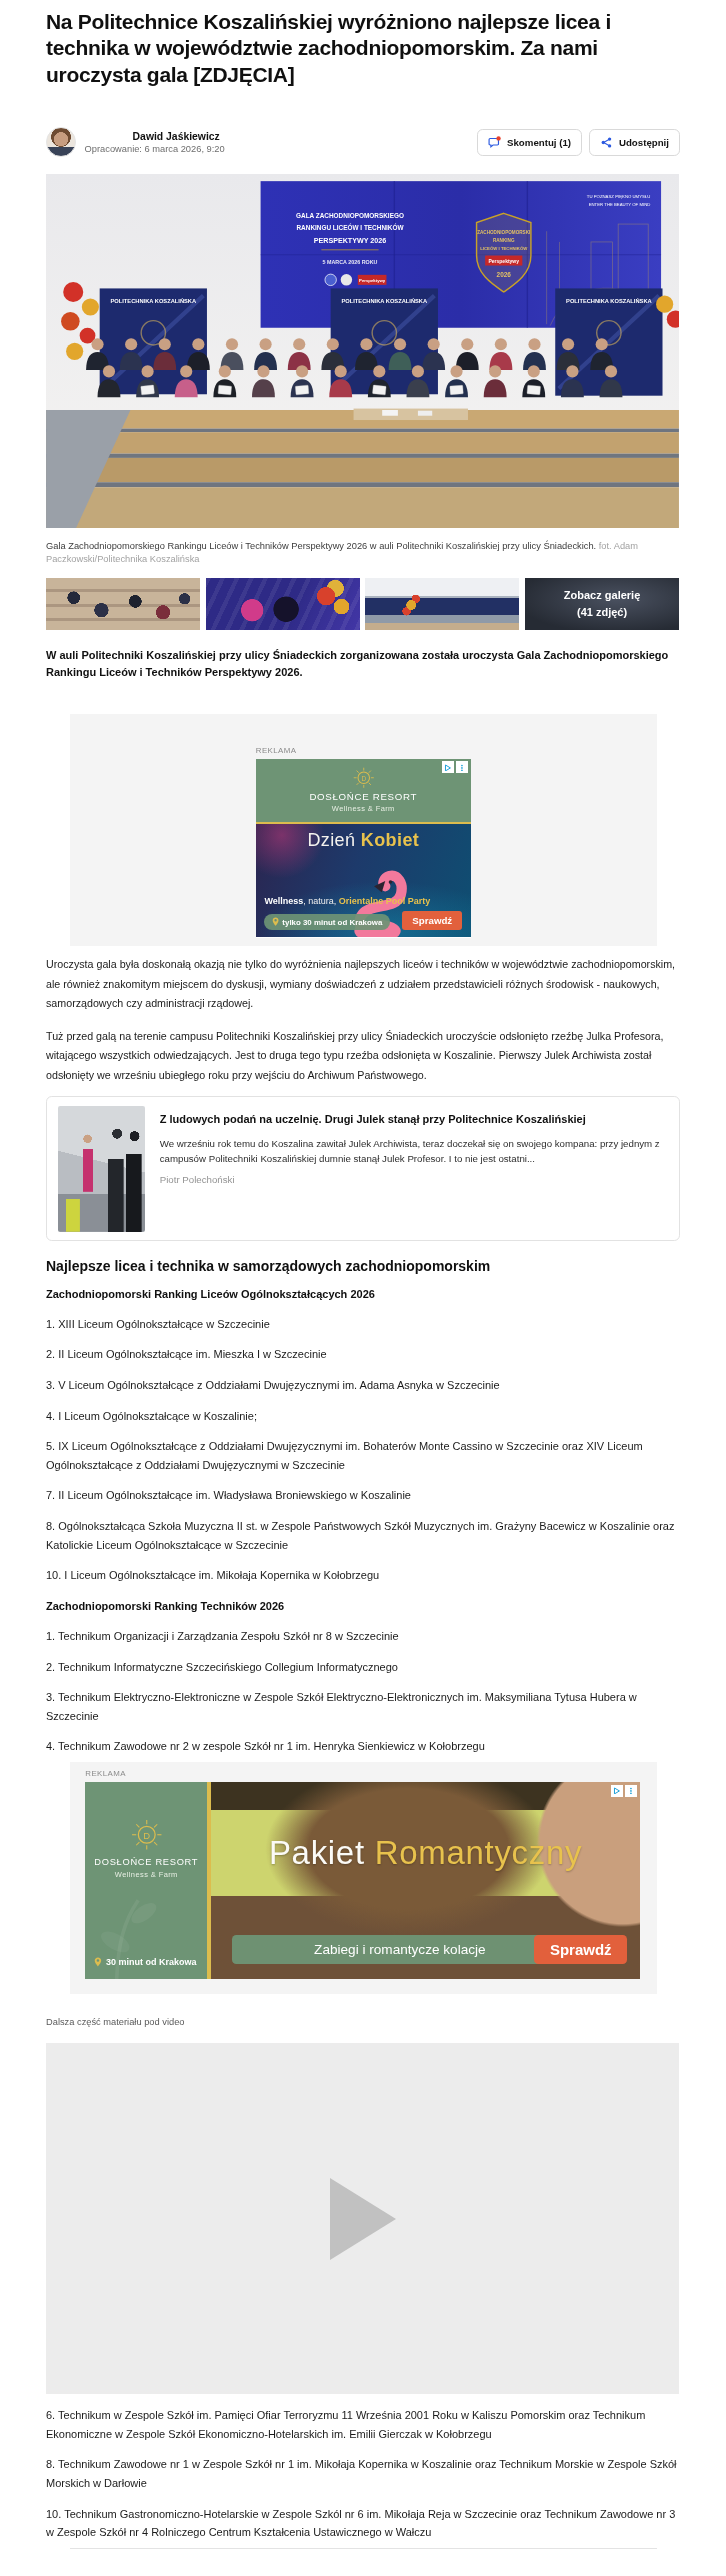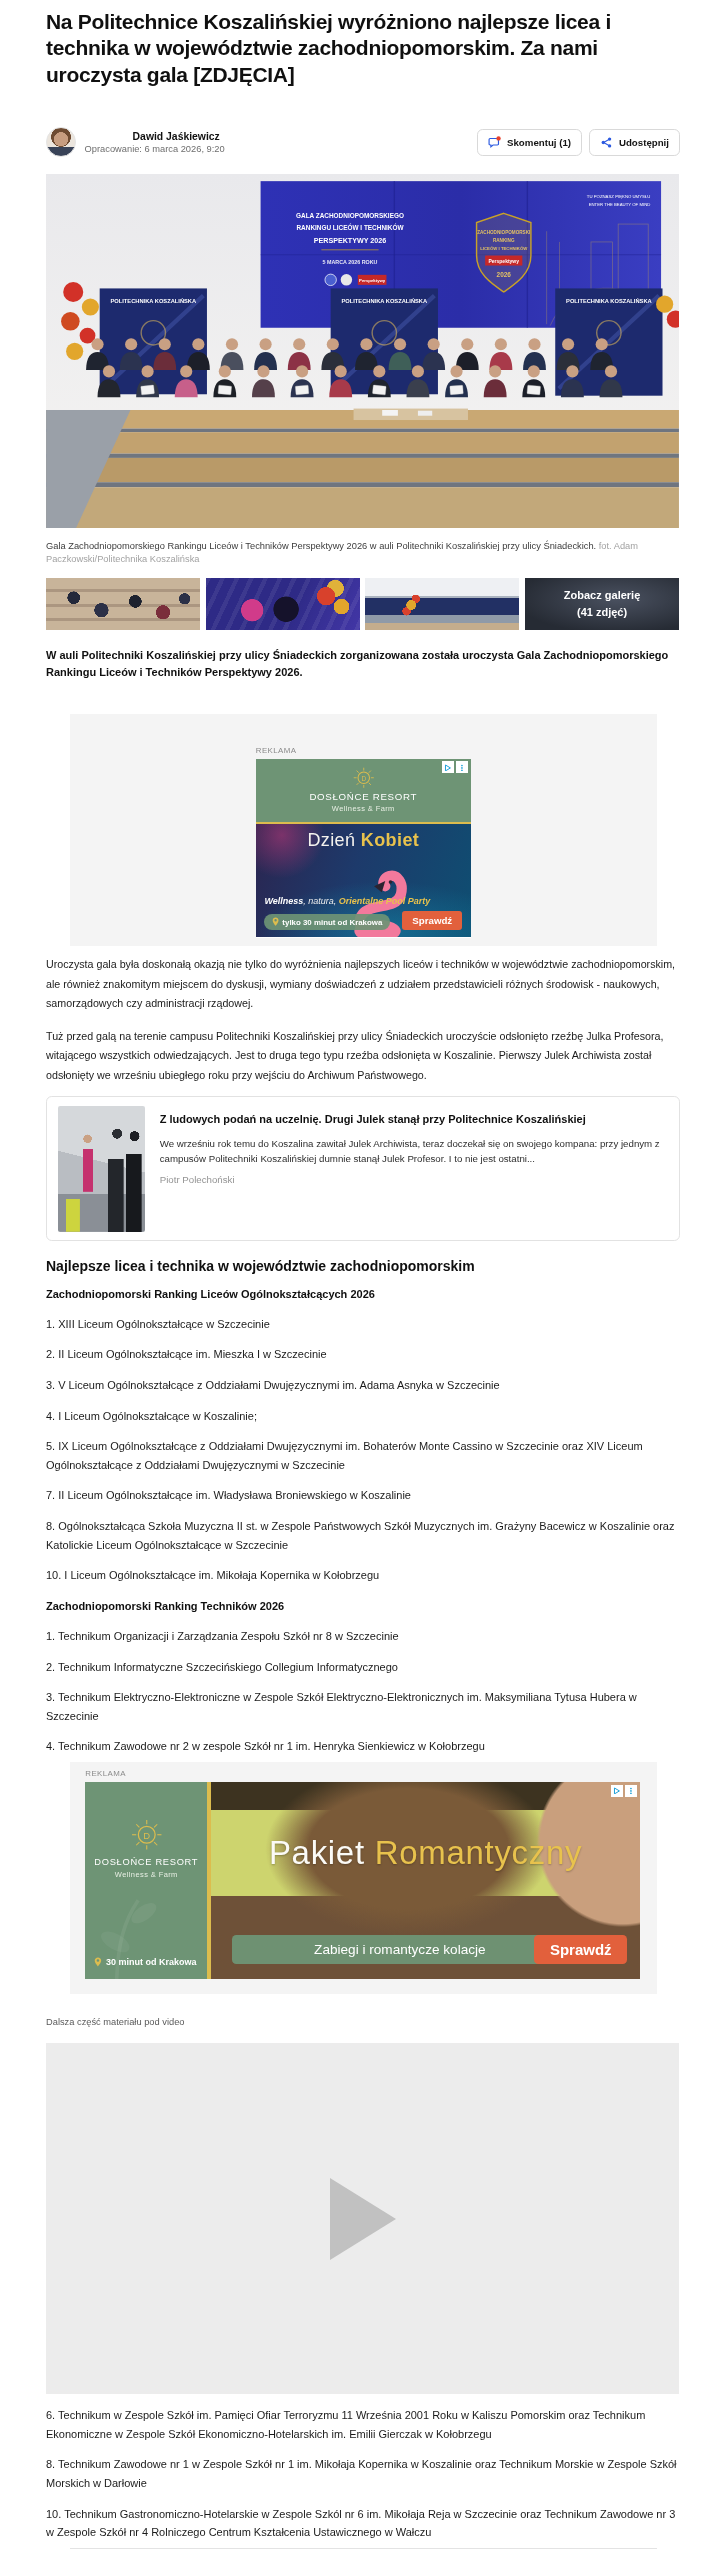--- a/index.html
+++ b/index.html
@@ -94,21 +94,21 @@
   .ad1-photo {
     position:relative; height:113px; overflow:hidden;
     background:
       radial-gradient(circle 43px at 12% 10%, rgba(192,57,122,0.55), transparent),
       radial-gradient(ellipse 129px 50px at 60% 95%, rgba(19,135,168,0.6), transparent),
       linear-gradient(110deg, #2b2550 0%, #1d3a6b 45%, #0e4f72 100%);
   }
   .ad1-headline { position:absolute; top:5.7px; width:100%; text-align:center; font-size:18px; letter-spacing:0.4px; }
   .hl-a { color:#f4f2ee; } .hl-b { color:#e8c24d; font-weight:700; }
   .flamingo { position:absolute; left:44%; bottom:-5.7px; width:86px; height:86px; }
-  .ad1-tagline { position:absolute; left:8.6px; bottom:31.5px; font-size:9px;font-style:italic; }
+  .ad1-tagline { position:absolute; left:8.6px; bottom:31.5px; font-size:9px; }
   .tg-a { color:#fff; font-weight:700; } .tg-b { color:#efefef; } .tg-c { color:#e8c24d; font-weight:700; }
   .ad1-pill {
     position:absolute; left:8.6px; bottom:7.2px;
     background:rgba(110,148,117,0.92); border-radius:10px;
     color:#fff; font-size:7.9px; font-weight:700;
     padding:3.6px 7.2px; display:flex; align-items:center; gap:3.6px; cursor:pointer;
   }
   .cta {
     position:absolute; right:8.6px; bottom:7.2px;
     background:#e2603c; border-radius:2.9px; color:#fff;
@@ -452,21 +452,21 @@
 
   <div class="related">
     <div class="rel-img"></div>
     <div>
       <div class="rel-title">Z ludowych podań na uczelnię. Drugi Julek stanął przy Politechnice Koszalińskiej</div>
       <div class="rel-excerpt">We wrześniu rok temu do Koszalina zawitał Julek Archiwista, teraz doczekał się on swojego kompana: przy jednym z campusów Politechniki Koszalińskiej dumnie stanął Julek Profesor. I to nie jest ostatni...</div>
       <div class="rel-author">Piotr Polechoński</div>
     </div>
   </div>
 
-  <h2 class="section">Najlepsze licea i technika w województwie zachodniopomorskim</h2>
+  <h2 class="section">Najlepsze licea i technika w samorządowych zachodniopomorskim</h2>
 
   <h3 class="sub sub-a">Zachodniopomorski Ranking Liceów Ogólnokształcących 2026</h3>
   <p class="li first">1. XIII Liceum Ogólnokształcące w Szczecinie</p>
   <p class="li">2. II Liceum Ogólnokształcące im. Mieszka I w Szczecinie</p>
   <p class="li">3. V Liceum Ogólnokształcące z Oddziałami Dwujęzycznymi im. Adama Asnyka w Szczecinie</p>
   <p class="li">4. I Liceum Ogólnokształcące w Koszalinie;</p>
   <p class="li">5. IX Liceum Ogólnokształcące z Oddziałami Dwujęzycznymi im. Bohaterów Monte Cassino w Szczecinie oraz XIV Liceum Ogólnokształcące z Oddziałami Dwujęzycznymi w Szczecinie</p>
   <p class="li">7. II Liceum Ogólnokształcące im. Władysława Broniewskiego w Koszalinie</p>
   <p class="li">8. Ogólnokształcąca Szkoła Muzyczna II st. w Zespole Państwowych Szkół Muzycznych im. Grażyny Bacewicz w Koszalinie oraz Katolickie Liceum Ogólnokształcące w Szczecinie</p>
   <p class="li">10. I Liceum Ogólnokształcące im. Mikołaja Kopernika w Kołobrzegu</p>

